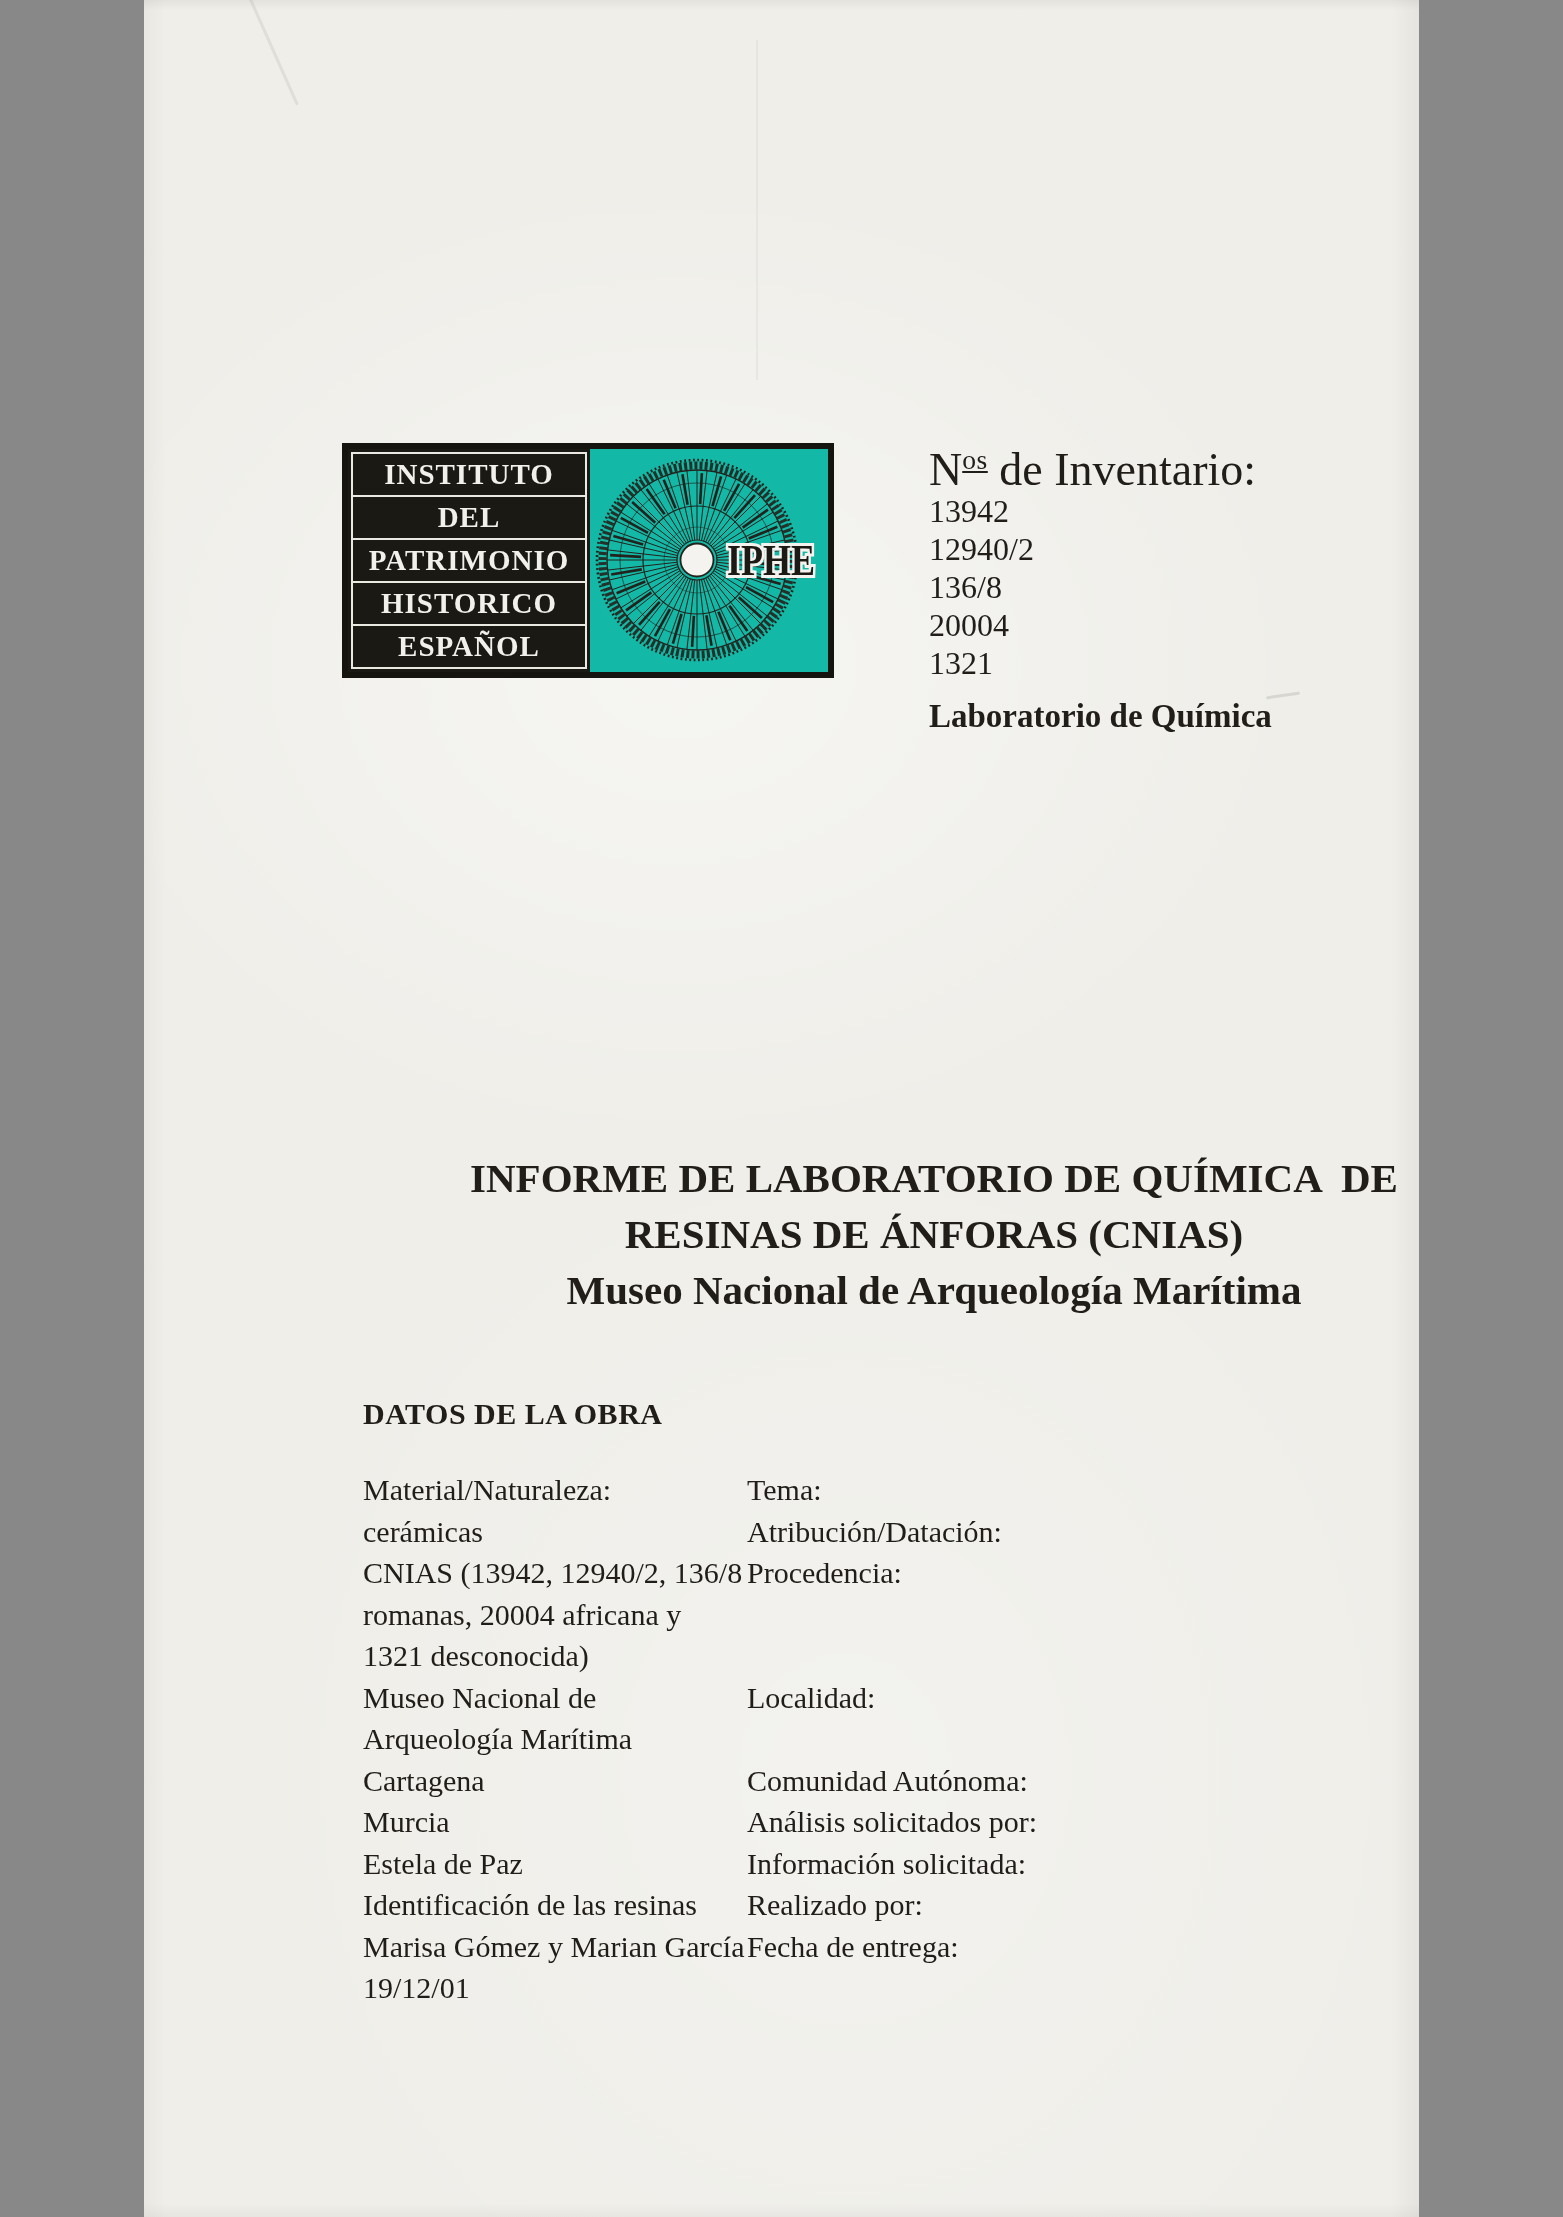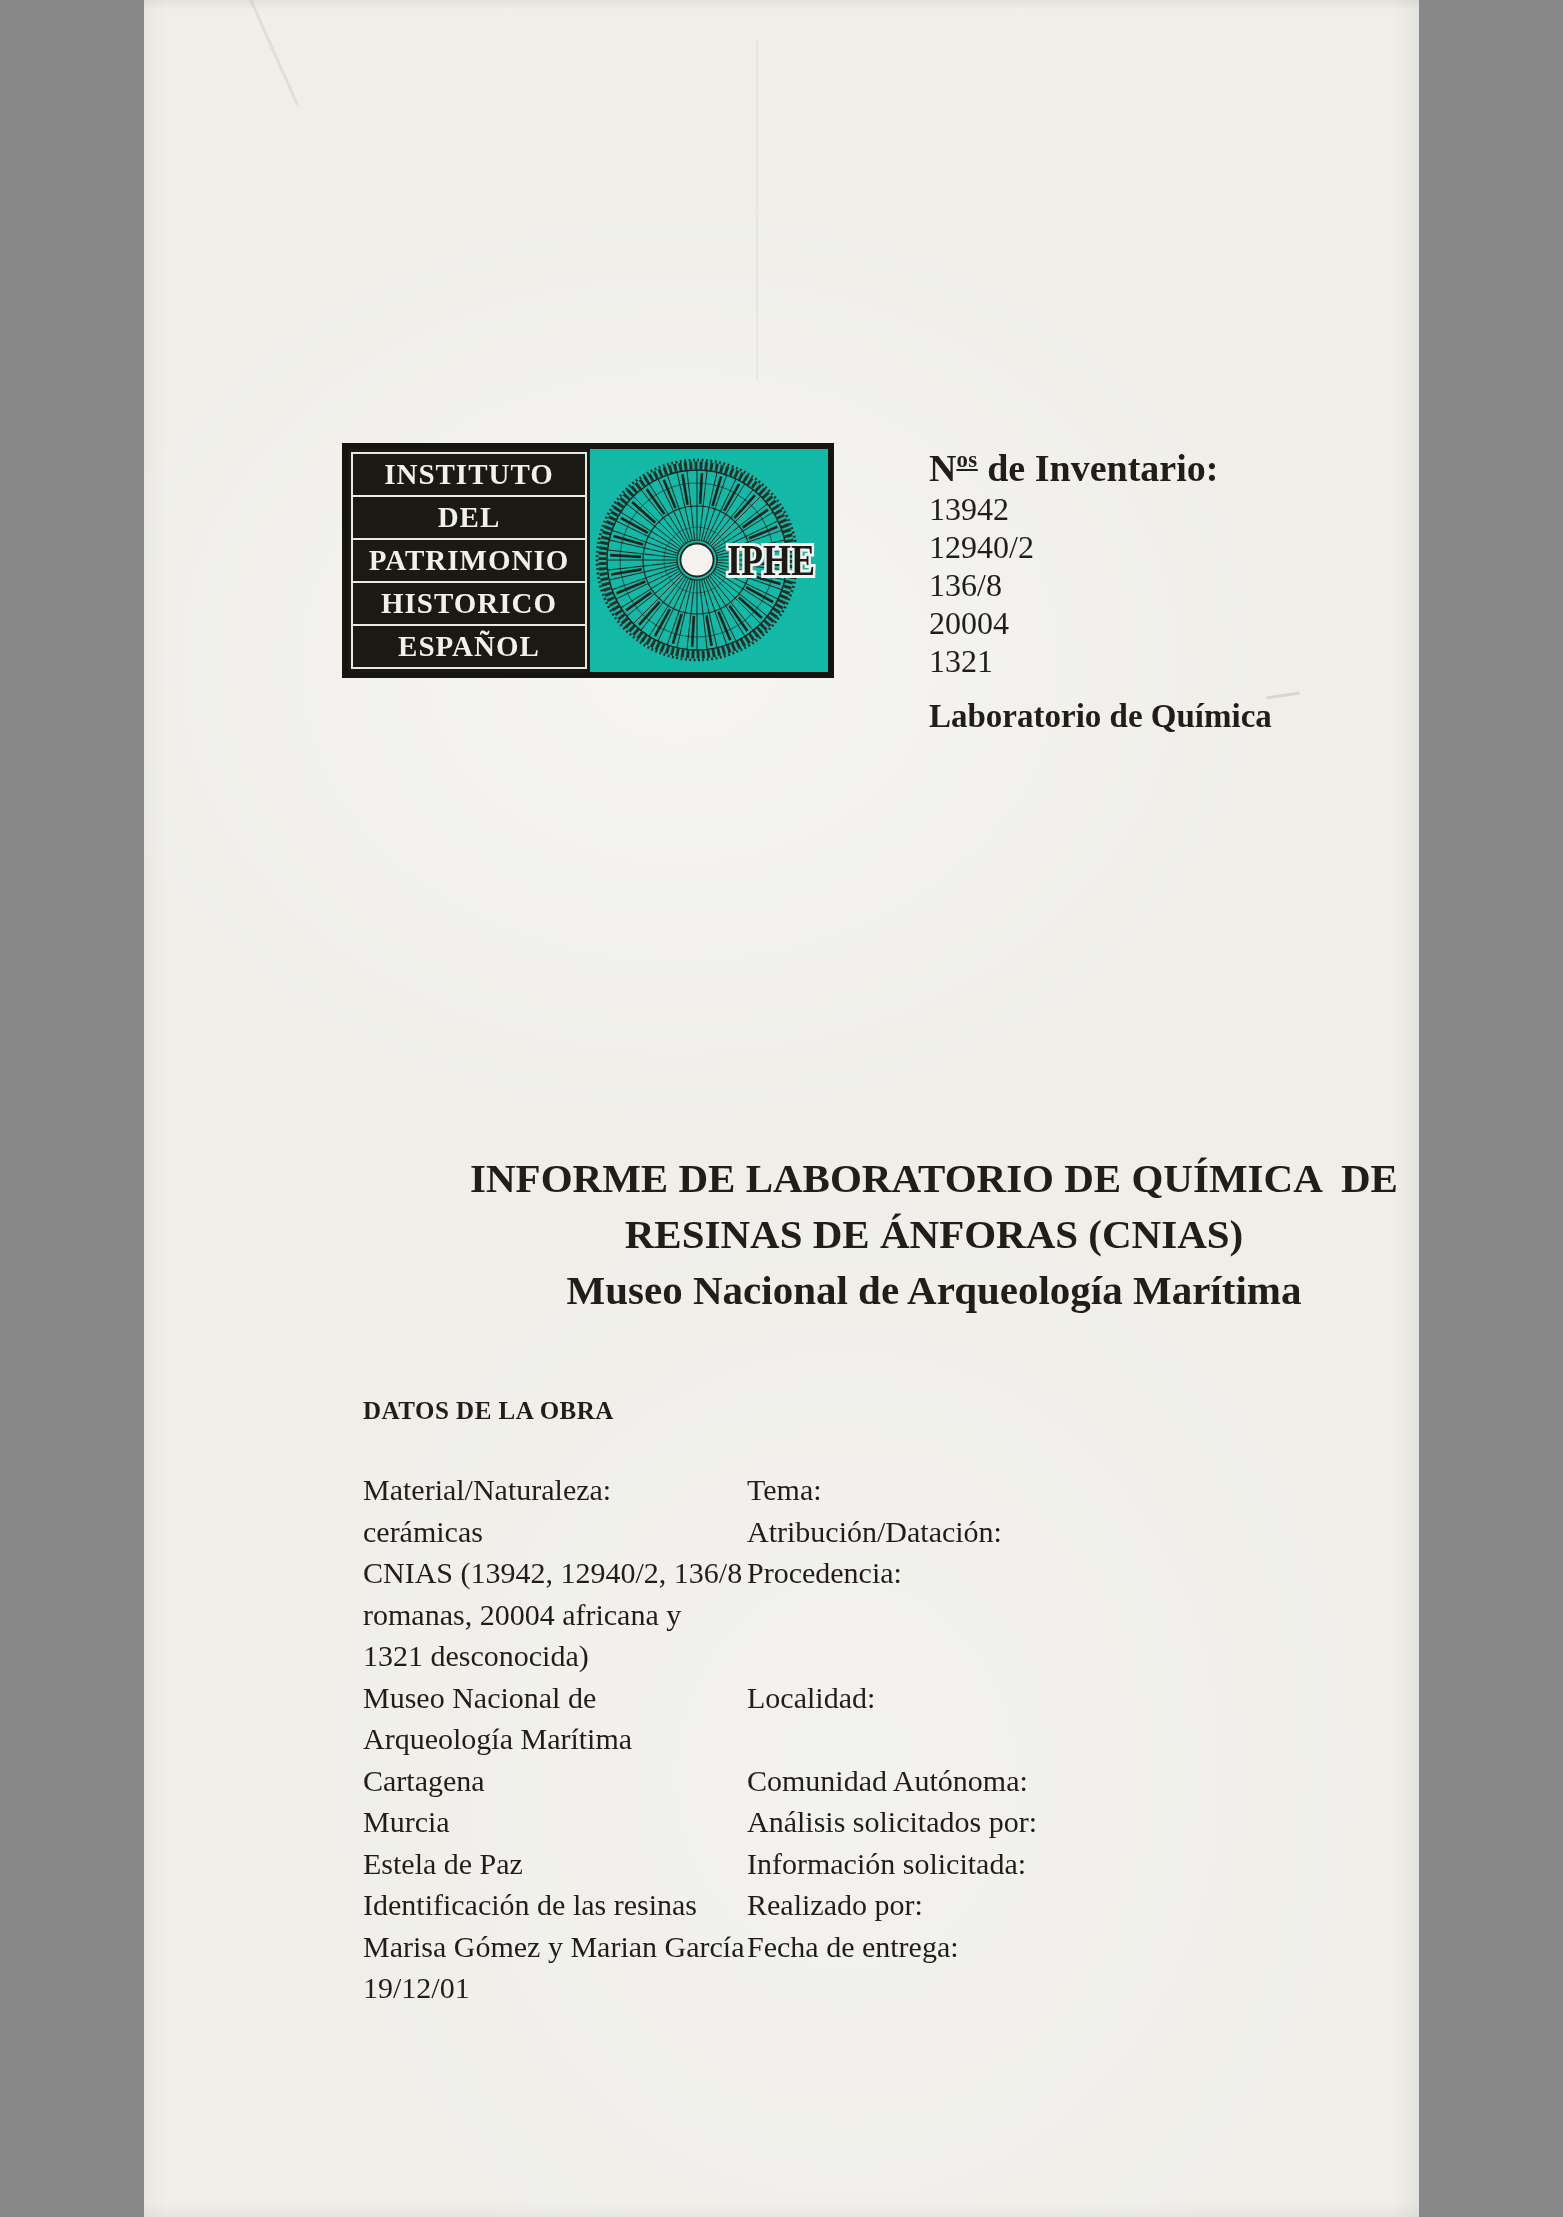--- a/index.html
+++ b/index.html
@@ -56,34 +56,34 @@
   }
   .logo-row:last-child{border-bottom:none;}
   .logo-right{
     flex:1;position:relative;background:#14b8a6;
     display:flex;align-items:center;justify-content:center;
   }
   .logo-right svg{display:block;}
 
   
   .inventory{position:absolute;left:785px;top:440px;}
-  .inventory-heading{font-size:38px;font-weight:bold;line-height:40px;}
+  .inventory-heading{font-size:46px;font-weight:normal;line-height:40px;}
   .inventory-heading sup{font-size:60%;text-decoration:underline;letter-spacing:0.5px;}
   .inventory-list{font-size:32px;line-height:38px;margin-top:2px;}
   .lab-name{position:absolute;left:785px;top:698px;font-size:33px;font-weight:bold;}
 
   
   .title-block{
     position:absolute;left:160px;top:1150px;width:1260px;
     text-align:center;font-weight:bold;font-size:41px;line-height:56px;
   }
   .title-line{white-space:pre-wrap;}
 
   
-  .section-heading{position:absolute;left:219px;top:1397px;font-size:25px;font-weight:bold;letter-spacing:0.5px;}
+  .section-heading{position:absolute;left:219px;top:1397px;font-size:30px;font-weight:bold;letter-spacing:0.5px;}
 
   
   .fields{
     position:absolute;left:219px;top:1469px;width:1160px;
     display:grid;grid-template-columns:384px 1fr;
     font-size:30px;line-height:41.5px;
   }
   .field-label{font-weight:normal;}
   .field-value{font-weight:normal;}
   .field-value .vline{display:block;}

